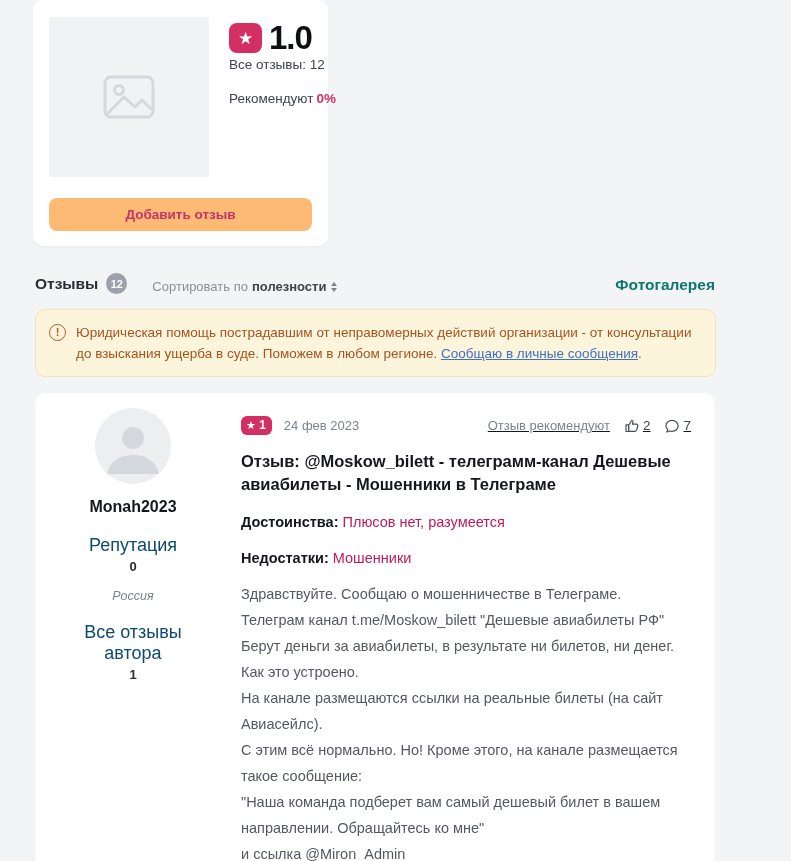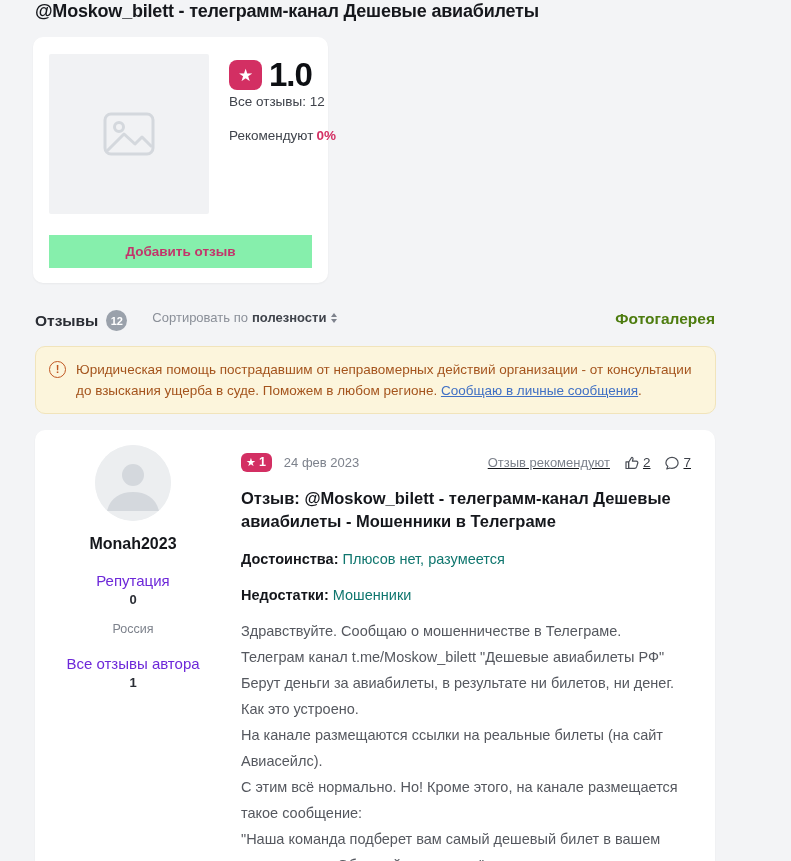--- a/index.html
+++ b/index.html
@@ -35,42 +35,42 @@
     width:33px; height:30px; border-radius:8px; background:#d32f63;
     display:flex; align-items:center; justify-content:center; flex:none;
   }
   .rating-badge .star { color:#fff; font-size:17px; line-height:1; }
   .rating-value { font-size:33px; font-weight:bold; margin-left:7px; letter-spacing:-1px; color:#0d0f13; }
   .all-reviews { margin-top:0; font-size:13.5px; color:#3f434b; }
   .recommend { margin-top:19px; font-size:13.5px; color:#3f434b; }
   .recommend b { color:#d32f63; margin-left:3px; }
   .add-review-btn {
     margin-top:21px; width:100%; height:33px; border:none; cursor:pointer;
-    background:#86efac; color:#c2356b; border-radius:0;
+    background:#fdba74; color:#c2356b; border-radius:8px;
     font-family:inherit; font-size:13.5px; font-weight:bold;
   }
 
   
   .tabs-row {
-    margin:27px 76px 0 35px; display:flex; align-items:flex-start;
+    margin:27px 76px 0 35px; display:flex; align-items:flex-end;
   }
   .tab-reviews { display:flex; align-items:center; cursor:pointer; }
   .tab-reviews .lbl { font-size:15.5px; font-weight:bold; color:#2a2d34; }
   .count-badge {
     margin-left:8px; width:21px; height:21px; border-radius:50%;
     background:#9aa1ab; color:#fff; font-size:11px; font-weight:bold;
     display:flex; align-items:center; justify-content:center;
   }
   .sort-control { margin-left:25px; display:flex; align-items:center; cursor:pointer; }
   .sort-prefix { font-size:13px; color:#8a8f98; }
   .sort-value { font-size:13px; font-weight:bold; color:#3f434b; margin-left:4px; }
   .sort-icon { display:inline-flex; flex-direction:column; margin-left:5px; row-gap:2px; }
   .tri-up { width:0;height:0;border-left:3.5px solid transparent;border-right:3.5px solid transparent;border-bottom:4.5px solid #7d828c; }
   .tri-down { width:0;height:0;border-left:3.5px solid transparent;border-right:3.5px solid transparent;border-top:4.5px solid #7d828c; }
-  .tab-gallery { margin-left:auto; font-size:15.5px; font-weight:bold; color:#4d7c0f; cursor:pointer; }
+  .tab-gallery { margin-left:auto; font-size:15.5px; font-weight:bold; color:#0f766e; cursor:pointer; }
 
   
   .notice {
     margin:15px 75px 0 35px; width:681px;
     background:#fcf5dc; border:1px solid #f1e4bb; border-radius:10px;
     padding:12px 14px 12px 13px; display:flex;
   }
   .warn-icon {
     flex:none; width:17px; height:17px; margin-top:2px;
     border:1.6px solid #c05621; border-radius:50%;
@@ -85,23 +85,23 @@
     background:#fff; border-radius:10px;
     box-shadow:0 1px 2px rgba(30,35,45,0.05);
     padding:15px 24px 24px 24px; display:flex;
   }
   .author-col { width:148px; flex:none; text-align:center; padding-top:0; }
   .avatar {
     width:76px; height:76px; border-radius:50%; background:#eceef0;
     margin:0 auto; overflow:hidden; display:block; cursor:pointer;
   }
   .author-name { margin-top:14px; font-size:16px; font-weight:bold; color:#15171c; cursor:pointer; }
-  .meta-label { margin-top:19px; font-size:15px; color:#6d28d9; }
+  .meta-label { margin-top:19px; font-size:18px; color:#0c4a6e; }
   .meta-value { margin-top:3px; font-size:13px; font-weight:bold; color:#2a2d34; }
-  .country { margin-top:15px; font-size:12.5px; color:#7d828c; }
+  .country { margin-top:15px; font-size:12.5px; color:#7d828c;font-style:italic; }
 
   .content-col { flex:1; margin-left:34px; padding-top:8px; }
   .review-header { display:flex; align-items:center; }
   .review-badge {
     height:19px; border-radius:6px; background:#d32f63; color:#fff;
     display:inline-flex; align-items:center; padding:0 6px 0 5px; flex:none;
   }
   .review-badge .star { font-size:11px; margin-right:3px; line-height:1; }
   .review-badge .val { font-size:12.5px; font-weight:bold; line-height:1; }
   .review-date { margin-left:12px; font-size:13px; color:#7d828c; }
@@ -110,33 +110,32 @@
   .icon-count { display:flex; align-items:center; margin-left:14px; cursor:pointer; }
   .icon-count svg { display:block; }
   .icon-count .num { font-size:13.5px; color:#3f434b; margin-left:3px; }
 
   .review-title {
     margin-top:15px; max-width:500px;
     font-size:16.5px; font-weight:bold; line-height:23px; color:#15171c;
   }
   .pc-row { margin-top:16px; font-size:14.5px; line-height:20px; }
   .pc-row .lbl { font-weight:bold; color:#15171c; }
-  .pc-row .val { color:#0f766e; }
+  .pc-row .val { color:#be185d; }
   .review-body {
     margin-top:13px; max-width:500px;
     font-size:14.5px; line-height:26px; color:#55585f;
     white-space:pre-line;
   }
 </style>
 </head>
 <body>
 
 <div class="page">
 
-  <h1 class="page-title">@Moskow_bilett - телеграмм-канал Дешевые авиабилеты</h1>
 
   <div class="summary-card">
     <div class="summary-top">
       <div class="img-placeholder">
         <svg width="58" height="58" viewBox="0 0 58 58" fill="none">
           <rect x="5" y="9" width="48" height="40" rx="6" stroke="#d4d8dd" stroke-width="3"></rect>
           <circle cx="19" cy="22" r="4.5" stroke="#d4d8dd" stroke-width="3"></circle>
           <path d="M8 45 L24 29 L35 39 L42 32 L51 41" stroke="#d4d8dd" stroke-width="3" stroke-linecap="round" stroke-linejoin="round"></path>
         </svg>
       </div>

